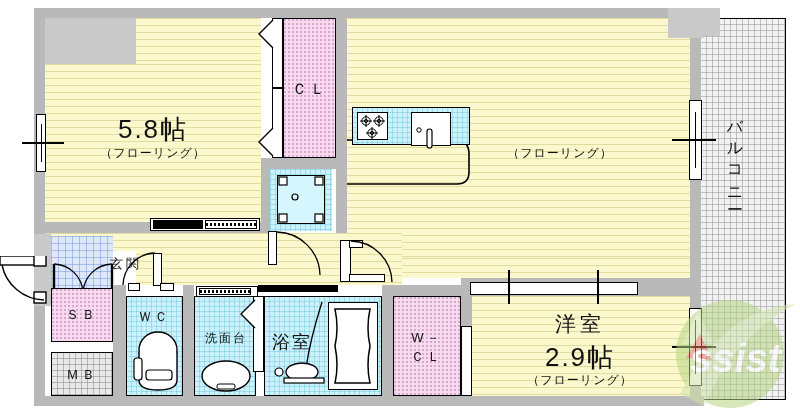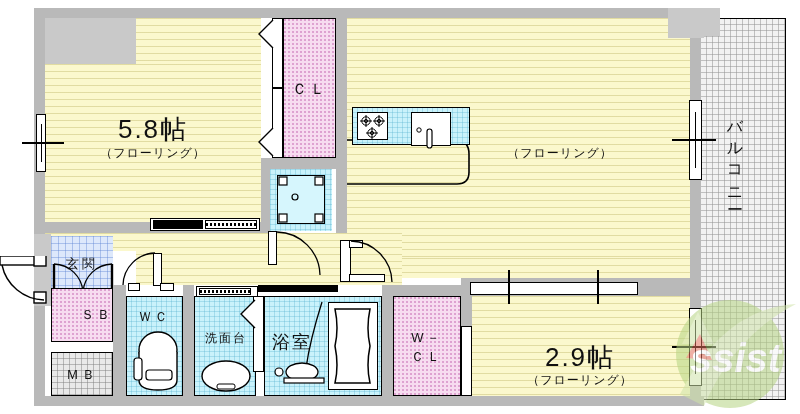--- a/index.html
+++ b/index.html
@@ -165,39 +165,39 @@
     <path d="M1,1 A44,44 0 0 1 44,44" fill="none" stroke="#000" stroke-width="1.3"></path>
   </svg>
   <div class="box" style="left:340px;top:240px;width:11px;height:42px;background:#fff;"></div>
   <div class="boxthin" style="left:349px;top:240px;width:14px;height:8px;background:#fff;"></div>
   <div class="boxthin" style="left:349px;top:274px;width:36px;height:8px;background:#fff;"></div>
   <svg style="position:absolute;left:350px;top:240px;width:46px;height:46px;">
     <path d="M1,1 A42,42 0 0 1 42,42" fill="none" stroke="#000" stroke-width="1.3"></path>
   </svg>
 
   <div class="blue" style="left:51px;top:236px;width:62px;height:52px;"></div>
-  <div class="lbl tiny" style="left:51px;top:255px;width:62px;">玄関</div>
+  <div class="lbl tiny" style="left:51px;top:255px;width:62px;padding-left:44px;">玄関</div>
   <svg style="position:absolute;left:51px;top:262px;width:64px;height:32px;">
     <path d="M3,30 L3,2" stroke="#000" stroke-width="2.4" fill="none"></path>
     <path d="M61,30 L61,2" stroke="#000" stroke-width="2.4" fill="none"></path>
     <path d="M3,2 A30,30 0 0 1 32,30" fill="none" stroke="#000" stroke-width="1.3"></path>
     <path d="M61,2 A30,30 0 0 0 32,30" fill="none" stroke="#000" stroke-width="1.3"></path>
   </svg>
 
   <div class="grayfill" style="left:34px;top:234px;width:17px;height:72px;"></div>
   <svg style="position:absolute;left:0px;top:256px;width:54px;height:58px;">
     <rect x="0" y="0" width="36" height="9" fill="#fff" stroke="#000" stroke-width="1.4"></rect>
     <rect x="34" y="-1" width="12" height="11" fill="#fff" stroke="#000" stroke-width="1.4"></rect>
     <rect x="34" y="36" width="12" height="11" fill="#fff" stroke="#000" stroke-width="1.4"></rect>
     <path d="M2,9 A44,44 0 0 0 44,44" fill="none" stroke="#000" stroke-width="1.4"></path>
   </svg>
 
   <div class="pink" style="left:51px;top:288px;width:62px;height:54px;"></div>
   <div class="boxthin" style="left:51px;top:288px;width:62px;height:54px;"></div>
-  <div class="lbl tiny" style="left:51px;top:306px;width:62px;text-align:right;">ＳＢ</div>
+  <div class="lbl tiny" style="left:51px;top:306px;width:62px;">ＳＢ</div>
 
   <div class="mb" style="left:51px;top:352px;width:62px;height:44px;"></div>
   <div class="boxthin" style="left:51px;top:352px;width:62px;height:44px;"></div>
   <div class="lbl tiny" style="left:51px;top:366px;width:62px;">ＭＢ</div>
 
   <div class="wall" style="left:113px;top:285px;width:13px;height:121px;"></div>
   <div class="cyan" style="left:126px;top:296px;width:57px;height:100px;"></div>
   <div class="boxthin" style="left:126px;top:296px;width:57px;height:100px;"></div>
   <div class="lbl tiny" style="left:126px;top:308px;width:57px;">ＷＣ</div>
   <svg style="position:absolute;left:128px;top:330px;width:54px;height:66px;">
@@ -258,20 +258,21 @@
 
   <div class="box" style="left:461px;top:326px;width:11px;height:70px;background:#fff;"></div>
   <svg style="position:absolute;left:471px;top:334px;width:16px;height:34px;">
     <polyline points="1,2 15,16 1,30" fill="#fff" stroke="#000" stroke-width="1.4"></polyline>
   </svg>
   <div class="wall" style="left:393px;top:285px;width:90px;height:11px;"></div>
 
   <div class="floor" style="left:472px;top:296px;width:218px;height:100px;"></div>
   <div class="wall" style="left:461px;top:285px;width:11px;height:41px;"></div>
   <div class="wall" style="left:461px;top:278px;width:240px;height:18px;"></div>
+  <div class="lbl rm" style="left:500px;top:310px;width:160px;">洋室</div>
   <div class="lbl sz" style="left:500px;top:340px;width:160px;">2.9帖</div>
   <div class="lbl sub" style="left:500px;top:372px;width:160px;">（フローリング）</div>
 
   <div class="box" style="left:470px;top:282px;width:168px;height:13px;background:#fff;"></div>
   <div class="ln" style="left:508px;top:270px;width:1.5px;height:34px;"></div>
   <div class="ln" style="left:597px;top:270px;width:1.5px;height:34px;"></div>
 
   <div class="white" style="left:689px;top:308px;width:13px;height:78px;"></div>
   <div class="box" style="left:689px;top:308px;width:13px;height:78px;"></div>
   <div class="ln" style="left:695px;top:320px;width:1.3px;height:54px;"></div>

